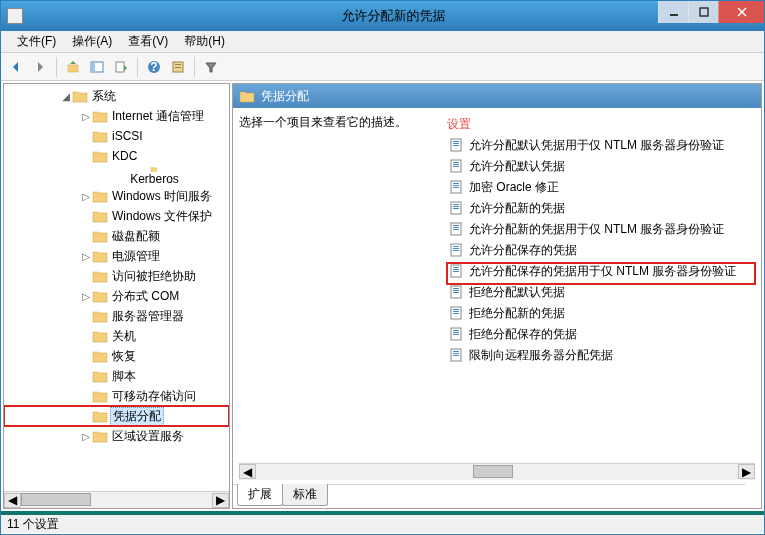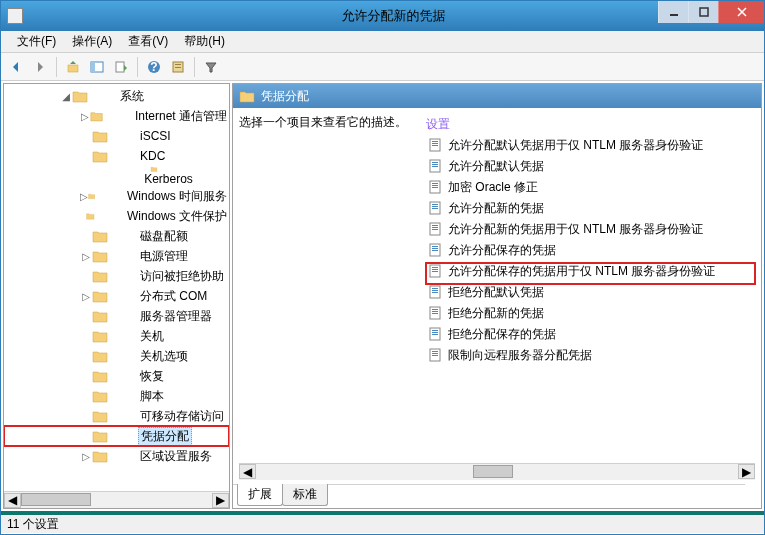--- a/index.html
+++ b/index.html
@@ -26,36 +26,36 @@
 
 .content { display: flex; height: 430px; }
 .left-pane { width: 227px; border: 1px solid #a0a0a0; margin: 2px 0 2px 2px; overflow: hidden; position: relative; }
 .tree-wrap { height: 397px; overflow: hidden; }
 .tree { padding-top: 2px; }
 .tree-row { display: flex; align-items: center; height: 20px; white-space: nowrap; cursor: default; }
 .tree-row .expander { width: 12px; text-align: center; color: #666; font-size: 10px; }
 .tree-row .folder { width: 16px; height: 14px; margin-right: 2px; }
 .tree-row.selected { outline: 2px solid #d22; outline-offset: -1px; }
 .tree-row.selected .label-wrap { background: #cde8ff; border: 1px dotted #6aa0d8; padding: 0 2px; }
-.label-wrap { padding: 0 2px; margin-left: 28px; }
+.label-wrap { padding: 0 2px; }
 
 .folder-svg { fill: #f5cf7a; stroke: #c9a33f; stroke-width: 0.5; }
 
 .hscroll { height: 17px; background: #f0f0f0; border-top: 1px solid #d0d0d0; display: flex; align-items: center; position: absolute; bottom: 0; left: 0; right: 0; }
 .hscroll .arrow { width: 17px; height: 15px; background: #e8e8e8; border: 1px solid #c0c0c0; display: flex; align-items: center; justify-content: center; }
 .hscroll .track { flex: 1; height: 15px; background: #f0f0f0; display: flex; position: relative; }
 .hscroll .thumb { width: 70px; height: 13px; background: #cdcdcd; border: 1px solid #a0a0a0; margin: 0; }
 
 .right-pane { flex: 1; border: 1px solid #a0a0a0; margin: 2px; display: flex; flex-direction: column; position: relative; }
 .rp-header { height: 24px; background: linear-gradient(#6aa6d8, #4a88c0); display: flex; align-items: center; padding-left: 6px; color: #fff; font-size: 13px; }
 .rp-header .folder { margin-right: 6px; }
-.rp-body { flex: 1; display: flex; padding: 6px; gap: 7px; position: relative; }
+.rp-body { flex: 1; display: flex; padding: 6px; gap: 28px; position: relative; }
 .rp-desc { width: 180px; }
 .rp-list { flex: 1; }
-.rp-list-header { color: #8b5cf6; padding: 2px 0 4px; }
+.rp-list-header { color: #ef4444; padding: 2px 0 4px; }
 .setting-row { display: flex; align-items: flex-start; height: 21px; padding-left: 2px; cursor: default; }
 .setting-row.hl { outline: 2px solid #d22; outline-offset: -1px; }
 .setting-icon { width: 16px; height: 16px; margin-right: 4px; }
 .rp-hscroll { height: 17px; background: #f0f0f0; border-top: 1px solid #d0d0d0; display: flex; position: absolute; bottom: 28px; left: 6px; right: 6px; }
 .rp-hscroll .arrow { width: 17px; height: 15px; background: #e8e8e8; border: 1px solid #c0c0c0; display:flex; align-items:center; justify-content:center; }
 .rp-hscroll .track { flex:1; position:relative; }
 .rp-hscroll .thumb { width:40px; height:13px; background:#cdcdcd; border:1px solid #a0a0a0; position:absolute; left:45%; top:1px; }
 
 .tabs-bottom { height: 22px; display: flex; align-items: flex-end; padding-left: 4px; border-top: 1px solid #d0d0d0; position: absolute; bottom: 2px; left: 0; right: 16px; background:#fff;}
 .tab { padding: 2px 10px; border: 1px solid #a0a0a0; border-top: none; background: #f0f0f0; margin-right: -1px; font-size: 12px; border-radius: 0 0 3px 3px; }
@@ -241,27 +241,20 @@
             <svg class="folder" viewBox="0 0 16 14">
               <path class="folder-svg" d="M1 3 L6 3 L7 4 L15 4 L15 13 L1 13 Z"></path>
             </svg>
             <span class="label-wrap">关机</span>
           </div>
           <div class="tree-row" style="padding-left: 76px;">
             <span class="expander"></span>
             <svg class="folder" viewBox="0 0 16 14">
               <path class="folder-svg" d="M1 3 L6 3 L7 4 L15 4 L15 13 L1 13 Z"></path>
             </svg>
-            <span class="label-wrap">关机选项</span>
-          </div>
-          <div class="tree-row" style="padding-left: 76px;">
-            <span class="expander"></span>
-            <svg class="folder" viewBox="0 0 16 14">
-              <path class="folder-svg" d="M1 3 L6 3 L7 4 L15 4 L15 13 L1 13 Z"></path>
-            </svg>
             <span class="label-wrap">恢复</span>
           </div>
           <div class="tree-row" style="padding-left: 76px;">
             <span class="expander"></span>
             <svg class="folder" viewBox="0 0 16 14">
               <path class="folder-svg" d="M1 3 L6 3 L7 4 L15 4 L15 13 L1 13 Z"></path>
             </svg>
             <span class="label-wrap">脚本</span>
           </div>
           <div class="tree-row" style="padding-left: 76px;">

